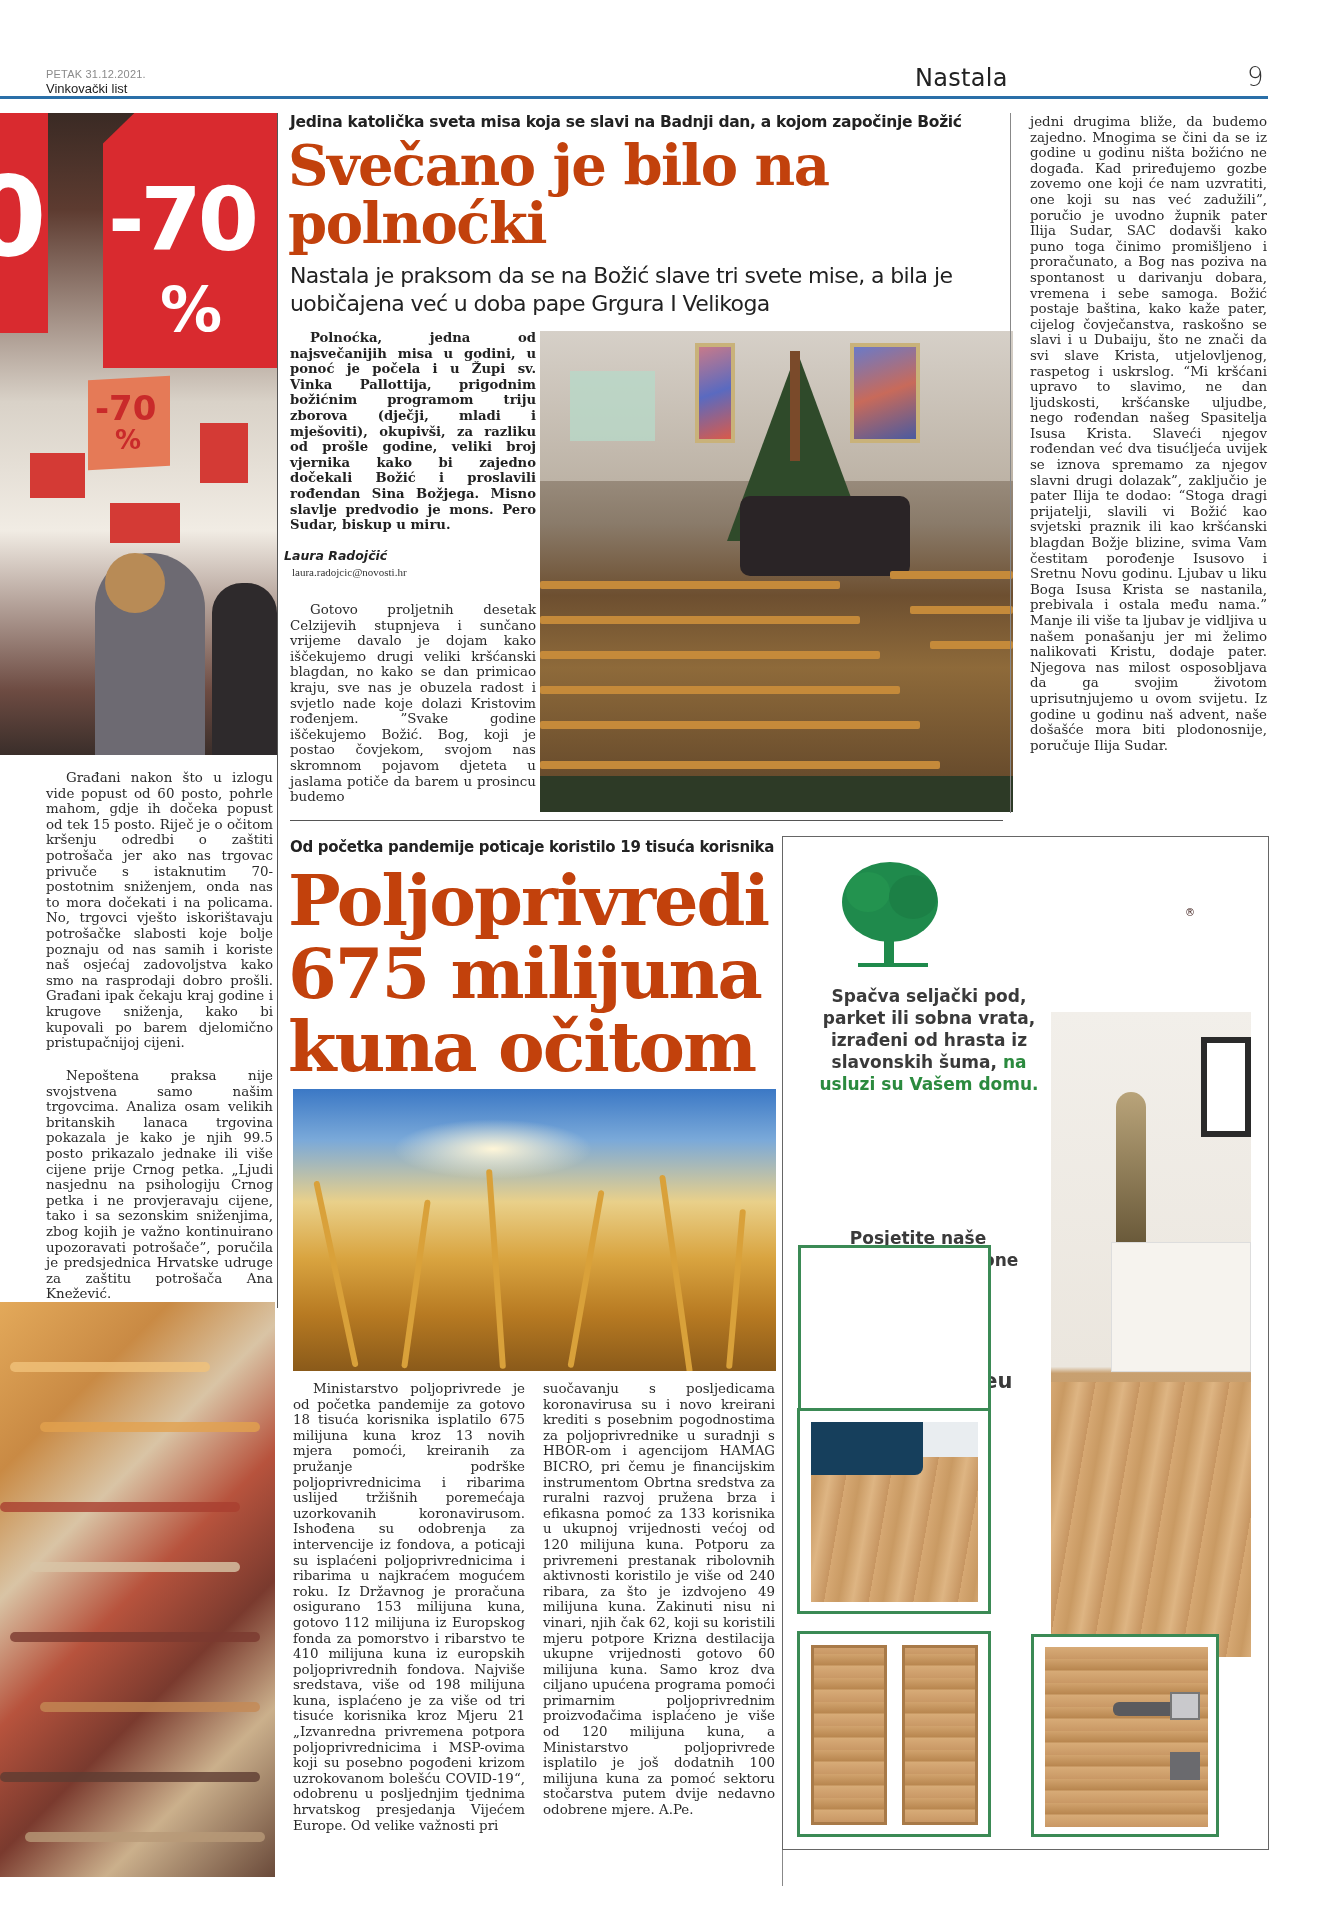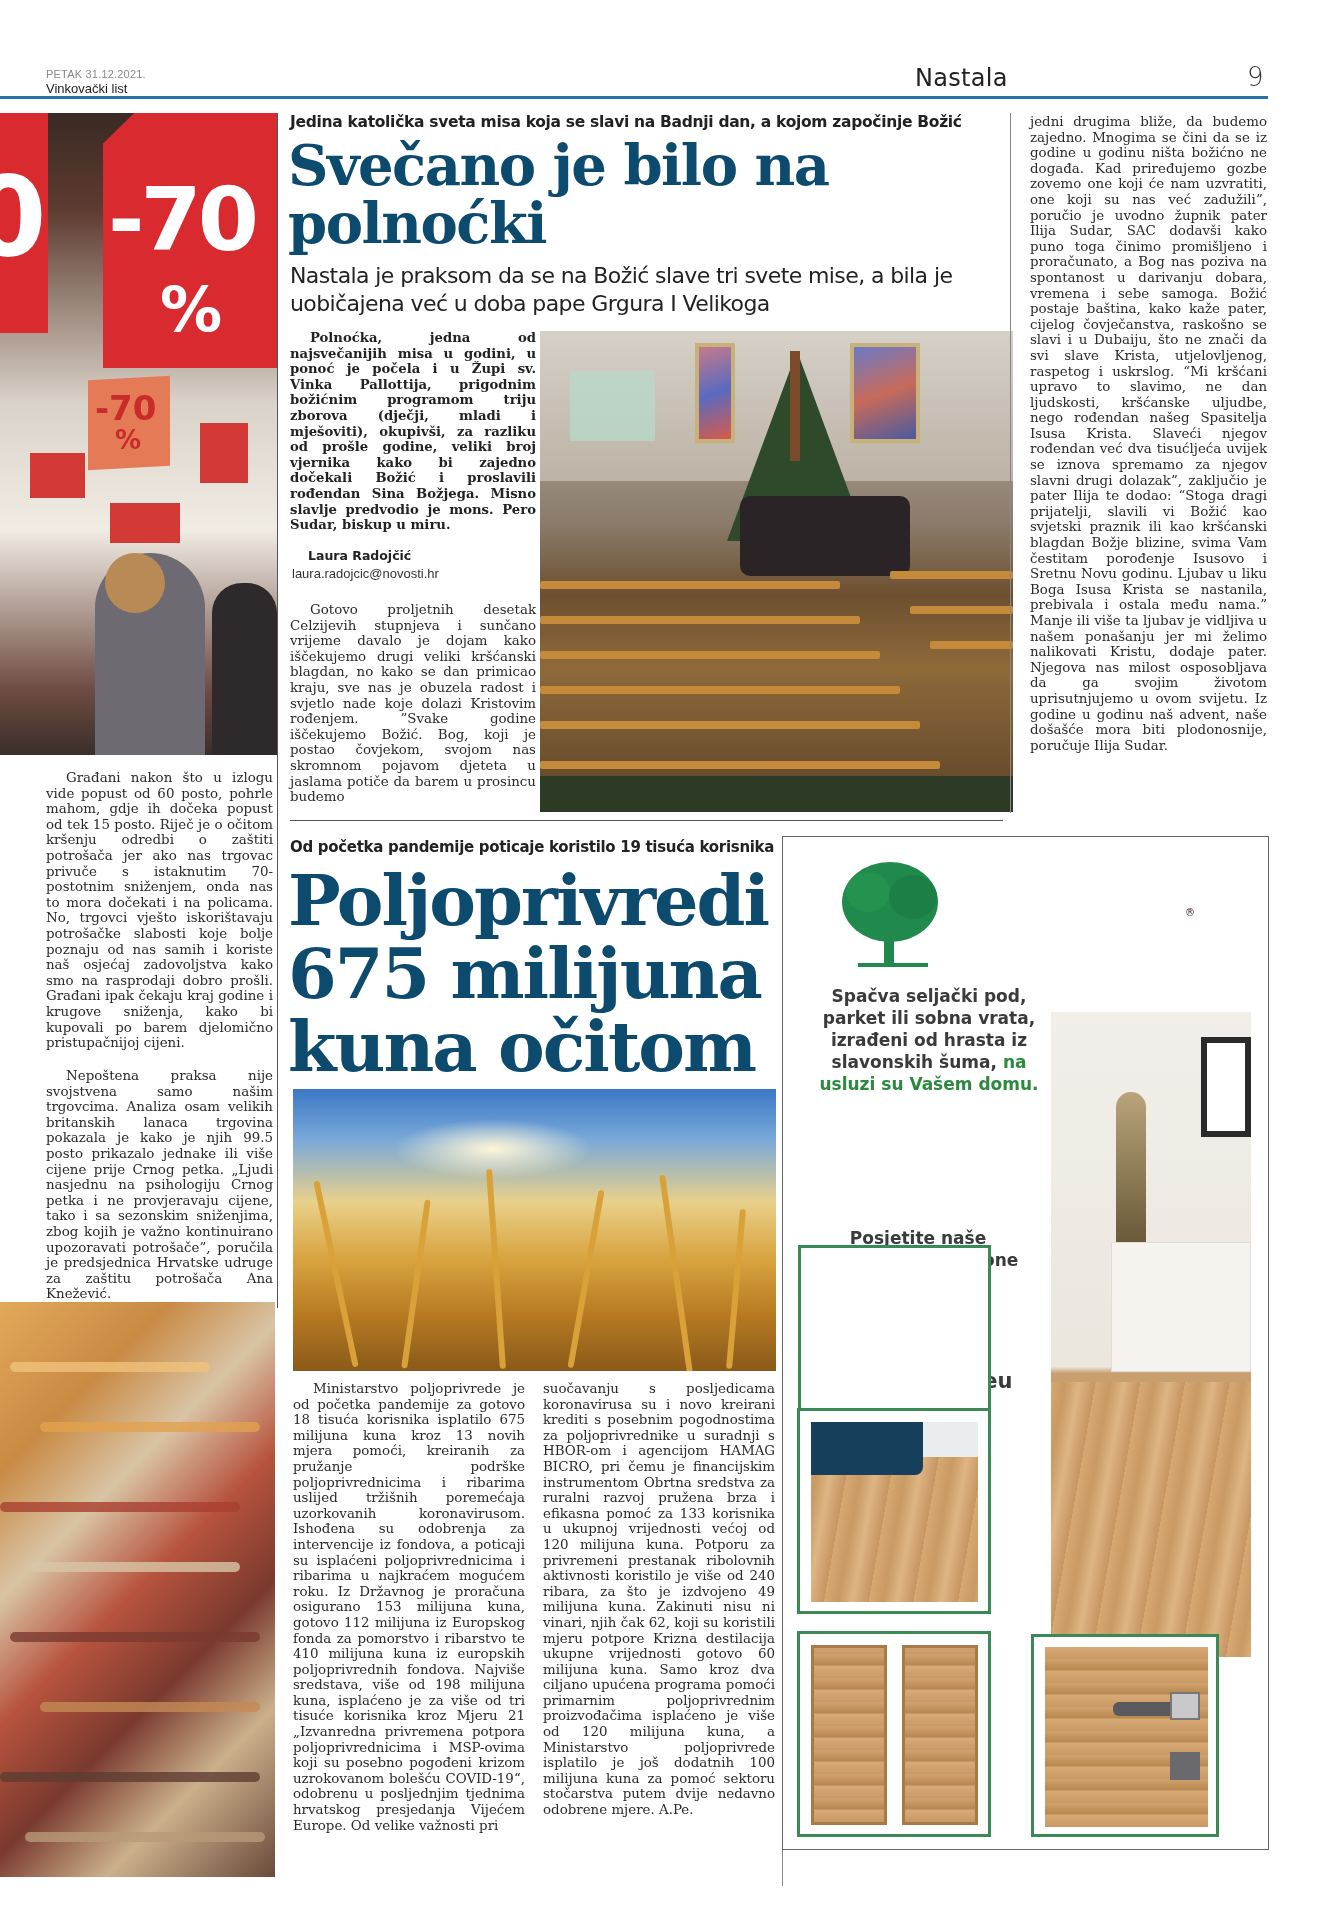--- a/index.html
+++ b/index.html
@@ -17,25 +17,25 @@
 
   
   .vrule { width: 1px; background: #555; }
 
   
   .txt { font-family: "DejaVu Serif", serif; font-size: 13.4px; line-height: 15.6px; color: #2a2a2a; text-align: justify; hyphens: manual; }
   .txt.indent { text-indent: 20px; }
   .txt.bold { font-weight: bold; color: #222; }
 
   .kicker { font-family: "DejaVu Sans", sans-serif; font-weight: bold; font-size: 15px; color: #222; letter-spacing: -0.3px; white-space: nowrap; }
-  .headline { font-family: "DejaVu Serif", serif; font-weight: bold; color: #0c4a6e; letter-spacing: -1.5px; }
+  .headline { font-family: "DejaVu Serif", serif; font-weight: bold; color: #c2410c; letter-spacing: -1.5px; }
   .subhead { font-family: "DejaVu Sans", sans-serif; font-size: 22px; line-height: 28px; color: #222; letter-spacing: -0.6px; }
 
   .author { font-family: "DejaVu Sans", sans-serif; font-weight: bold; font-size: 12.5px; color: #222; }
-  .email { font-family: Liberation Sans, sans-serif; font-size: 13px; color: #333; }
+  .email { font-family: Liberation Serif, serif; font-size: 11px; color: #333; }
 
   
   .photo { overflow: hidden; }
   .sale-photo { background: linear-gradient(180deg, #3a2a24 0%, #5d3b30 15%, #d9d2c8 45%, #f1ece4 65%, #6d4b42 90%, #3a2e2a 100%); }
   .sale-tag { position: absolute; background: #d92a2f; }
   .sale-txt { position: absolute; color: #fff; font-family: "DejaVu Sans", sans-serif; font-weight: bold; }
   .sale-small { position: absolute; background: #e57a57; }
   .sale-box { position: absolute; background: #d43a35; }
 
   .church-photo { background: linear-gradient(180deg, #b5aba0 0%, #a69a8c 22%, #8a7b6a 40%, #6d4f30 55%, #8e6a3a 70%, #5c4228 100%); }
@@ -102,21 +102,21 @@
   <div class="fold" style="left:25px; top:530px; width:240px; background:#b89a78;"></div>
 </div>
 
 <div class="abs kicker" style="left:290px; top:113px; font-size:15.5px;">Jedina katolička sveta misa koja se slavi na Badnji dan, a kojom započinje Božić</div>
 <div class="abs headline" style="left:288px; top:136px; font-size:56px; line-height:58px; width:740px;">
   <div>Svečano je bilo na polnoćki</div>
 </div>
 <div class="abs subhead" style="left:290px; top:262px; width:720px;">Nastala je praksom da se na Božić slave tri svete mise, a bila je uobičajena već u doba pape Grgura I Velikoga</div>
 
 <div class="abs txt indent bold" style="left:290px; top:330px; width:246px; font-size:13.2px;">Polnoćka, jedna od najsvečanijih misa u godini, u ponoć je počela i u Župi sv. Vinka Pallottija, prigodnim božićnim programom triju zborova (dječji, mladi i mješoviti), okupivši, za razliku od prošle godine, veliki broj vjernika kako bi zajedno dočekali Božić i proslavili rođendan Sina Božjega. Misno slavlje predvodio je mons. Pero Sudar, biskup u miru.</div>
-<div class="abs author" style="left:308px; top:548px;">Laura Radojčić</div>
+<div class="abs author" style="left:284px; top:548px;font-style:italic;">Laura Radojčić</div>
 <div class="abs email" style="left:292px; top:566px;">laura.radojcic@novosti.hr</div>
 <div class="abs txt indent" style="left:290px; top:602px; width:246px;">Gotovo proljetnih desetak Celzijevih stupnjeva i sunčano vrijeme davalo je dojam kako iščekujemo drugi veliki kršćanski blagdan, no kako se dan primicao kraju, sve nas je obuzela radost i svjetlo nade koje dolazi Kristovim rođenjem. ”Svake godine iščekujemo Božić. Bog, koji je postao čovjekom, svojom nas skromnom pojavom djeteta u jaslama potiče da barem u prosincu budemo</div>
 
 <div class="abs photo church-photo" style="left:540px; top:331px; width:473px; height:481px;">
   <div style="position:absolute; left:0; top:0; width:473px; height:150px; background:linear-gradient(180deg,#d6d0c8,#bdb3a6);"></div>
   <div style="position:absolute; left:30px; top:40px; width:85px; height:70px; background:#b8d8c8; opacity:0.8;"></div>
   <div class="painting" style="left:155px; top:12px; width:40px; height:100px; background:linear-gradient(160deg,#c77a8a,#5a6ac0,#d95a4a);"></div>
   <div class="painting" style="left:310px; top:12px; width:70px; height:100px; background:linear-gradient(160deg,#6a7ac8,#c86a5a,#4a5aa0);"></div>
   <div class="tree" style="left:187px; top:20px;"></div>
   <div style="position:absolute; left:250px; top:20px; width:10px; height:110px; background:#7a4a2a;"></div>

